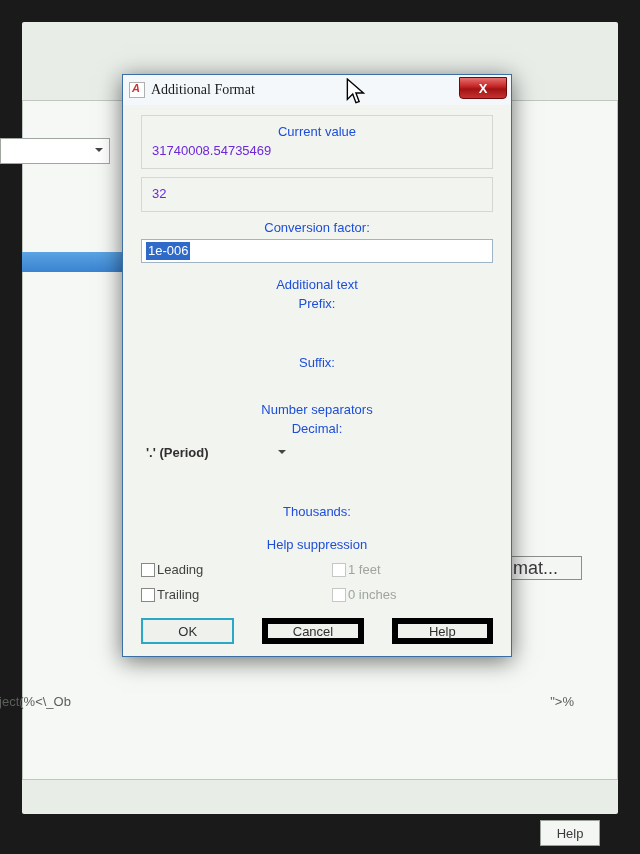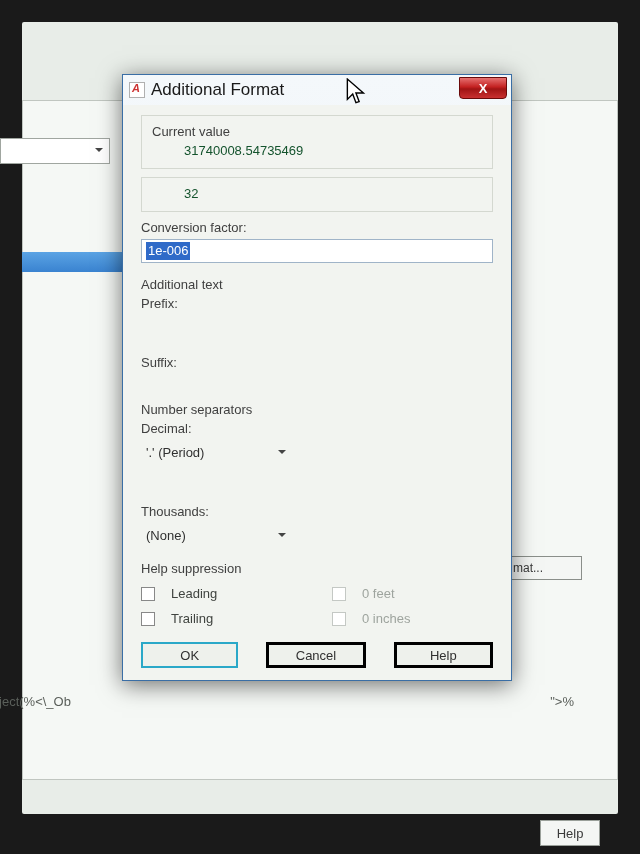--- a/index.html
+++ b/index.html
@@ -34,21 +34,21 @@
   .back-dropdown:after {
     content:""; position:absolute; right:6px; top:9px;
     border:4px solid transparent; border-top-color:#444;
   }
   .blue-bar {
     position:absolute; top: 252px; left:22px; right:510px; height:20px;
     background:linear-gradient(#5aa3e4,#3a83d0);
   }
   .back-format-btn {
     position:absolute; top:556px; right:58px; width:72px; height:24px;
-    background:#f4f6f4; border:1px solid #8a8f8a; font-size:12px;
+    background:#f4f6f4; border:1px solid #8a8f8a; font-size:18px;
     display:flex; align-items:center; padding-left:2px; color:#3a3a3a;
   }
   .back-field-text {
     position:absolute; top:694px; left:-40px; font-size:13px; color:#5a5f5a;
   }
   .back-field-text2 {
     position:absolute; top:694px; right:66px; font-size:13px; color:#5a5f5a;
   }
   .back-help {
     position:absolute; top:820px; right:40px; width:60px; height:26px;
@@ -72,60 +72,60 @@
     padding-left:6px;
   }
   .app-icon {
     width:16px; height:16px; background:#fff; border:1px solid #b0b0b0;
     position:relative; margin-right:6px;
   }
   .app-icon:before{
     content:"A"; position:absolute; left:2px; top:-1px;
     font-size:11px; font-weight:bold; color:#c33; font-style:italic;
   }
-  .title { color:#1a1a1a; flex:1; font-size:17px; }
+  .title { color:#1a1a1a; flex:1; font-size:14px;font-family:Liberation Serif, serif; }
   .close-btn {
     width:48px; height:22px; margin-right:4px; margin-top:-4px;
     background: linear-gradient(#e67070,#c32020 45%,#a01414 55%,#c83030);
     border:1px solid #6a0a0a; border-radius:0 0 4px 4px;
     display:flex; align-items:center; justify-content:center;
     color:#fff; font-weight:bold; font-size:13px;
   }
   .client {
     background:#f2f4f0;
     padding: 10px 18px 12px 18px;
   }
   .group { border:1px solid #d4d8d0; padding:8px 10px 10px 10px; margin-bottom:8px; }
-  .label { color:#404040; margin-bottom:4px; }
-  .reading { font-size:13px; color:#14532d;margin-left:32px; }
+  .label { color:#1d4ed8; margin-bottom:4px;text-align:center; }
+  .reading { font-size:13px; color:#6d28d9; }
   .textfield {
     width:100%; height:24px; border:1px solid #a0b4c8;
     background:#fff; padding:0 4px; display:flex; align-items:center;
     margin-top:4px;
   }
   .sel-text {
     background:#2f6ac8; color:#fff; padding:0 2px; display:inline-block;
     line-height:18px;
   }
   .row { display:flex; gap:40px; margin-top:4px;flex-direction:column; }
   .col { flex:1; }
   .dropdown {
     height:24px; border:1px solid transparent; background:transparent;
     display:flex; align-items:center; justify-content:space-between;
-    padding:0 4px; color:#303030; width:150px;
+    padding:0 4px; color:#303030; width:150px;font-weight:bold;
   }
   .dropdown .arrow { border:4px solid transparent; border-top-color:#444; margin-top:4px;}
-  .checkbox-row { display:flex; align-items:center; gap:16px; margin-top:6px; color:#404440;}
+  .checkbox-row { display:flex; align-items:center; gap:2px; margin-top:6px; color:#404440;}
   .checkbox-row.disabled { color:#9ea49e; }
   .cb { width:14px; height:14px; border:1px solid #888; background:#fff;}
   .cb.disabled { border-color:#c4c8c4;}
   .zero-grid { display:grid; grid-template-columns:1fr 1fr; row-gap:4px; column-gap:30px; margin-top:4px;}
   .btnbar { display:flex; gap:28px; margin-top:16px; }
   .btn {
-    flex:1; height:26px; border:3px solid #000000; background:#eef1ec;
+    flex:1; height:26px; border:6px solid #000000; background:#eef1ec;
     display:flex; align-items:center; justify-content:center; color:#303030;
     font-size:13px;
   }
   .btn.default { border:2px solid #2aa8c8; }
   .section-gap { height:14px; }
   .cursor-svg {
     position:absolute;
     top: 78px; left: 346px; width:22px; height:30px; pointer-events:none;
   }
 </style>
@@ -184,38 +184,34 @@
     <div class="row">
       <div class="col">
         <div class="label">Decimal:</div>
         <div class="dropdown">
           <span>'.' (Period)</span>
           <span class="arrow"></span>
         </div>
       </div>
       <div class="col">
         <div class="label">Thousands:</div>
-        <div class="dropdown">
-          <span>(None)</span>
-          <span class="arrow"></span>
-        </div>
       </div>
     </div>
 
     <div class="section-gap"></div>
 
     <div class="label">Help suppression</div>
     <div class="zero-grid">
       <div class="checkbox-row">
         <div class="cb"></div>
         <span>Leading</span>
       </div>
       <div class="checkbox-row disabled">
         <div class="cb disabled"></div>
-        <span>0 feet</span>
+        <span>1 feet</span>
       </div>
       <div class="checkbox-row">
         <div class="cb"></div>
         <span>Trailing</span>
       </div>
       <div class="checkbox-row disabled">
         <div class="cb disabled"></div>
         <span>0 inches</span>
       </div>
     </div>

